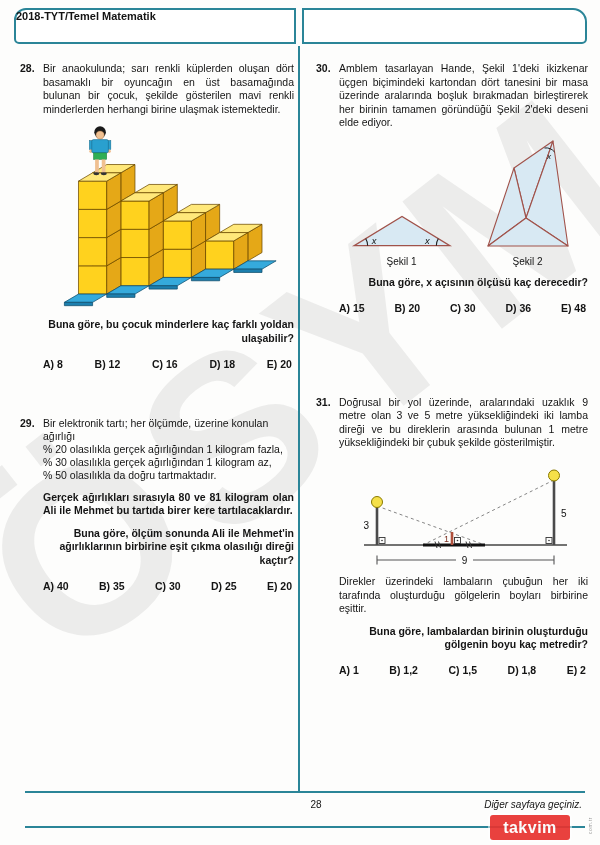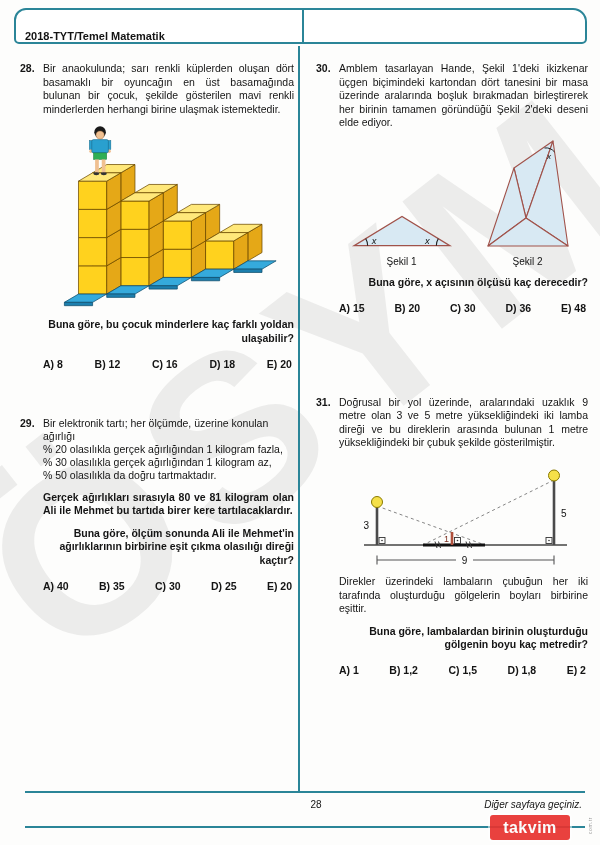--- a/index.html
+++ b/index.html
@@ -5,21 +5,21 @@
   html,body{margin:0;padding:0;background:#ffffff;}
   .page{position:relative;width:600px;height:845px;background:#fdfdfc;overflow:hidden;
         font-family:"Liberation Sans",sans-serif;color:#141414;}
   
   .watermark{position:absolute;left:-140px;top:240px;width:900px;text-align:center;
              font-size:235px;font-weight:800;letter-spacing:14px;
              color:rgba(120,120,120,0.13);transform:rotate(-38deg);
              white-space:nowrap;z-index:0;pointer-events:none;}
   
   .hdr-box{position:absolute;top:8px;height:32px;border:2px solid #2b8598;background:#fff;z-index:2;}
-  .hdr-left{left:14px;width:278px;border-radius:12px 0 0 5px;display:flex;align-items:flex-end;padding-left:9px;}
+  .hdr-left{left:14px;width:278px;border-radius:12px 0 0 5px;display:flex;align-items:flex-start;}
   .hdr-right{left:302px;width:281px;border-radius:0 14px 5px 0;}
   .hdr-title{font-size:11px;font-weight:bold;}
   .vdivider{position:absolute;left:298px;top:46px;width:2px;height:745px;background:#2b8598;z-index:1;}
   .rule{position:absolute;left:25px;width:560px;height:2px;background:#2b8598;z-index:1;}
   .rule1{top:791px;} .rule2{top:826px;}
   
   .col{position:absolute;top:62px;z-index:1;}
   .col-left{left:20px;width:274px;}
   .col-right{left:316px;width:272px;}
   .q{display:flex;}

